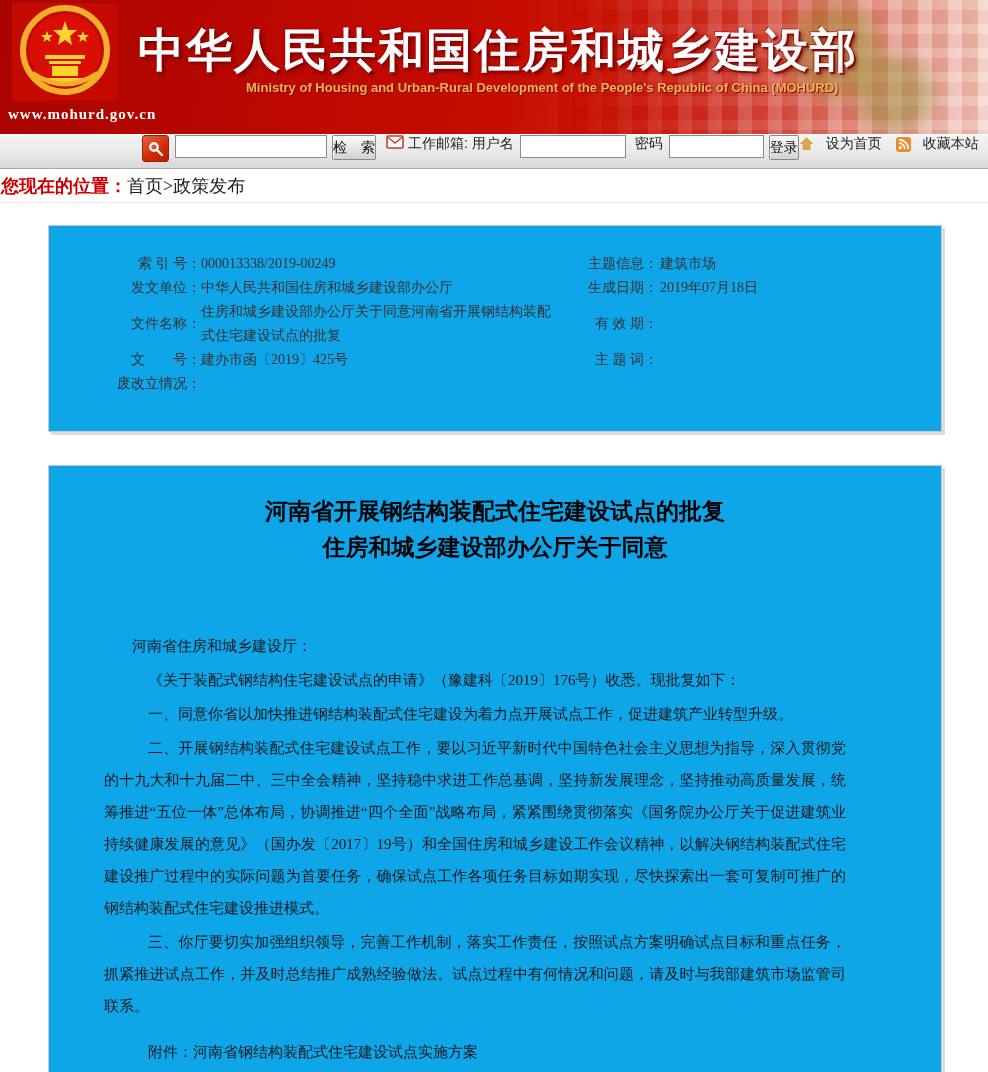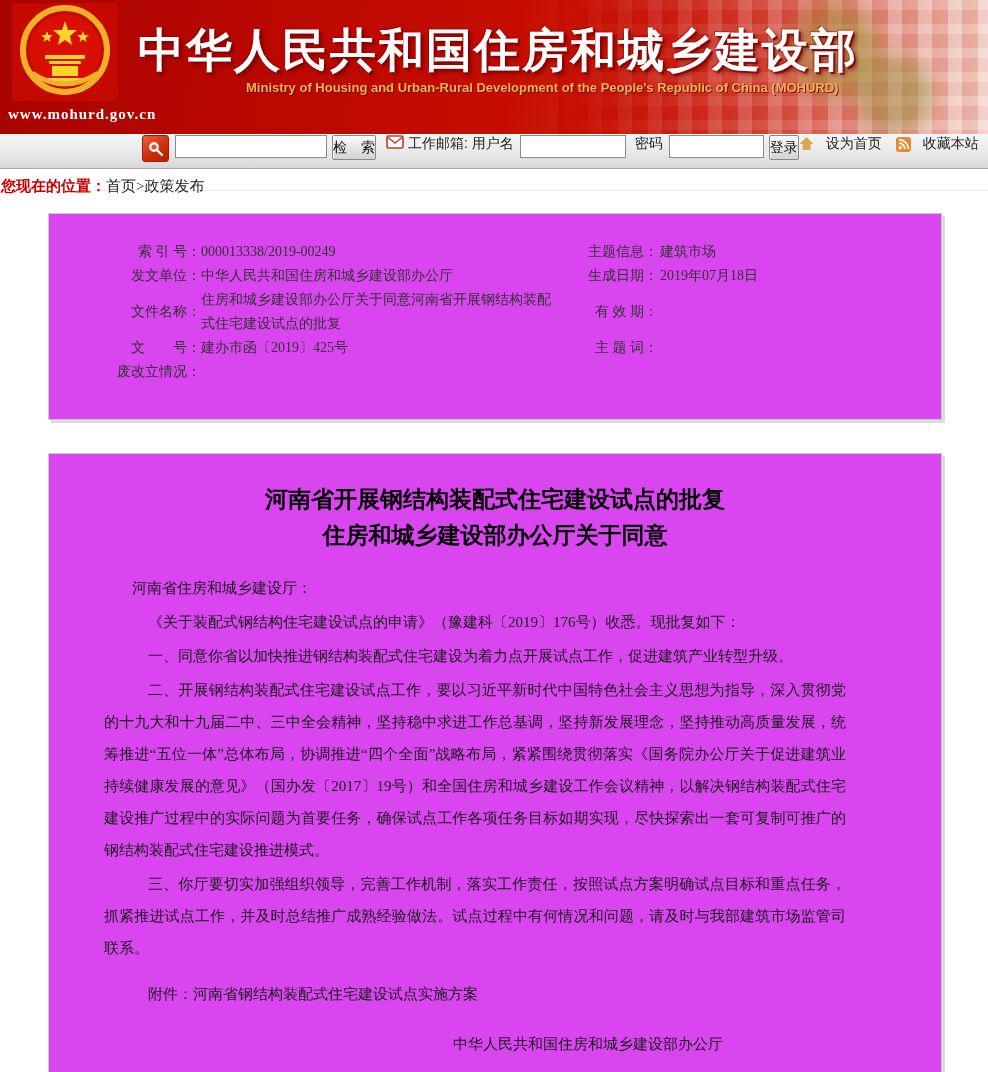--- a/index.html
+++ b/index.html
@@ -70,31 +70,31 @@
   }
   .tb-btn.search-btn { width:80px; margin-right:10px; }
   .tb-btn.login-btn  { width:50px; }
   .tb-label { margin:0 6px 0 4px; }
   .tb-sep { width:34px; }
   .tb-link { display:flex; align-items:center; gap:12px; margin-right:14px; color:#222; cursor:pointer; text-decoration:none; }
   .icon-inline { flex:0 0 auto; display:inline-flex; }
 
   
   .breadcrumb {
-    width:988px; height:22px; line-height:34px; background:#ffffff;
-    border-bottom:1px solid #ececec; font-size:15px; padding-left:1px;
+    width:988px; height:34px; line-height:34px; background:#ffffff;
+    border-bottom:1px solid #ececec; font-size:18px; padding-left:1px;
     font-family:"Liberation Serif","DejaVu Serif",serif;
   }
   .breadcrumb .crumb-prefix { color:#cc0000; font-weight:bold; }
   .breadcrumb .crumb-path { color:#222; }
 
   
   .content { padding-top:22px; background:#ffffff; }
   .card {
-    position:relative; margin-left:48px; width:894px; background:#d946ef;
+    position:relative; margin-left:48px; width:894px; background:#0ea5e9;
     border:1px solid #c9c9c9; box-shadow:3px 3px 0 #dcdcdc;
     font-family:"Liberation Serif","DejaVu Serif",serif;
   }
   .card.meta-card { height:207px; }
   .card.doc-card  { margin-top:33px; height:680px; }
 
   
   .meta-col { position:absolute; top:26px; font-size:14px; color:#333; }
   .meta-col.left  { left:48px;  width:470px; }
   .meta-col.right { left:534px; width:340px; }
@@ -105,21 +105,21 @@
   .meta-col.left  .m-value { width:360px; line-height:24px; }
   .meta-col.right .m-value { padding-left:2px; }
   .meta-row.gap-before { margin-top:12px; }
 
   
   .doc-title {
     margin-top:28px; text-align:center; font-size:23px; font-weight:bold;
     line-height:36px; color:#000;
   }
   .doc-body { padding:0 95px 0 55px; font-size:15px; line-height:32px; color:#1a1a1a; }
-  .salutation { margin-top:18px; text-indent:28px; }
+  .salutation { margin-top:64px; text-indent:28px; }
   .para { text-indent:44px; margin-top:2px; text-align:justify; }
   .attachment { text-indent:44px; margin-top:14px; }
   .signature-block { width:420px; margin:18px 48px 0 auto; text-align:center; }
 </style>
 </head>
 <body>
 
 <div class="site-header">
   <div class="header-photo"></div>
   <div class="header-photo-fade"></div>

